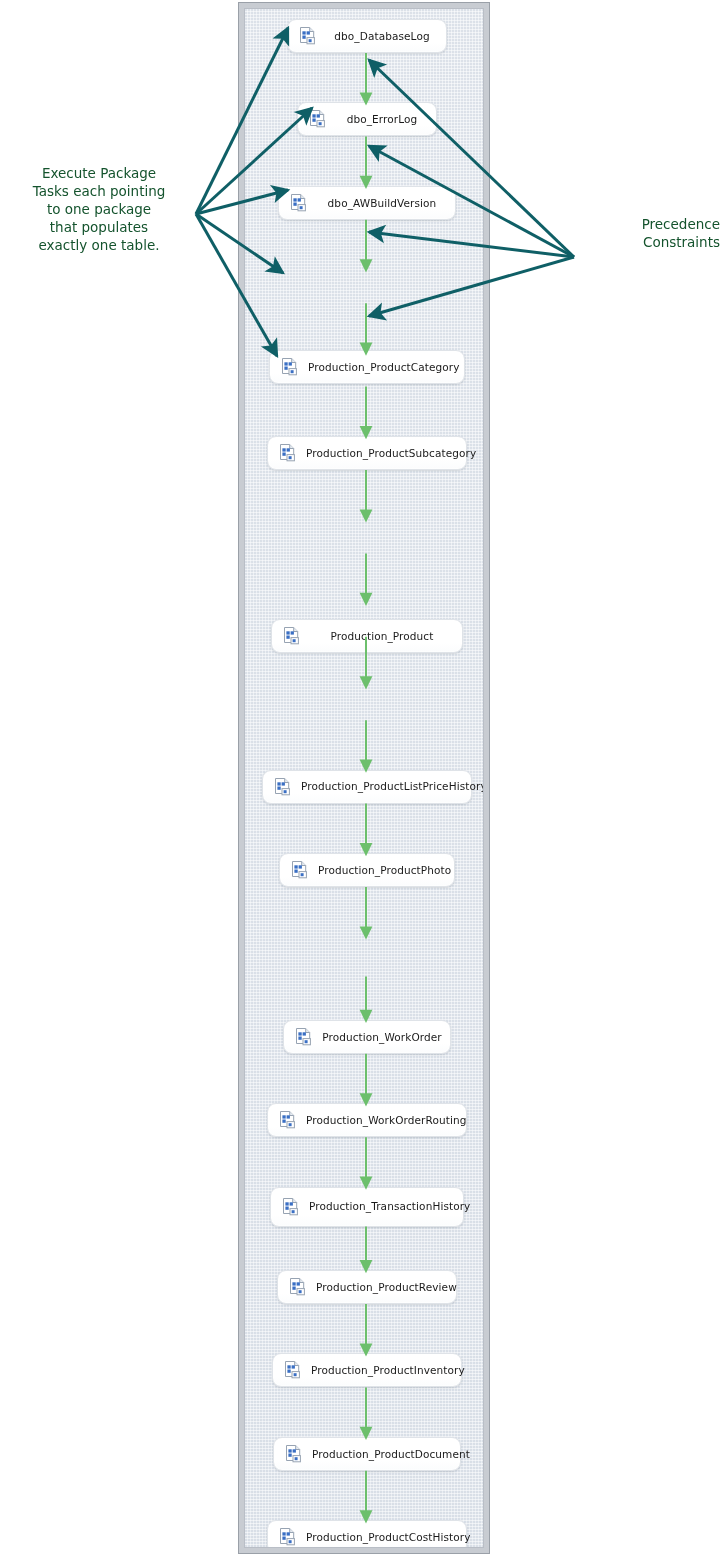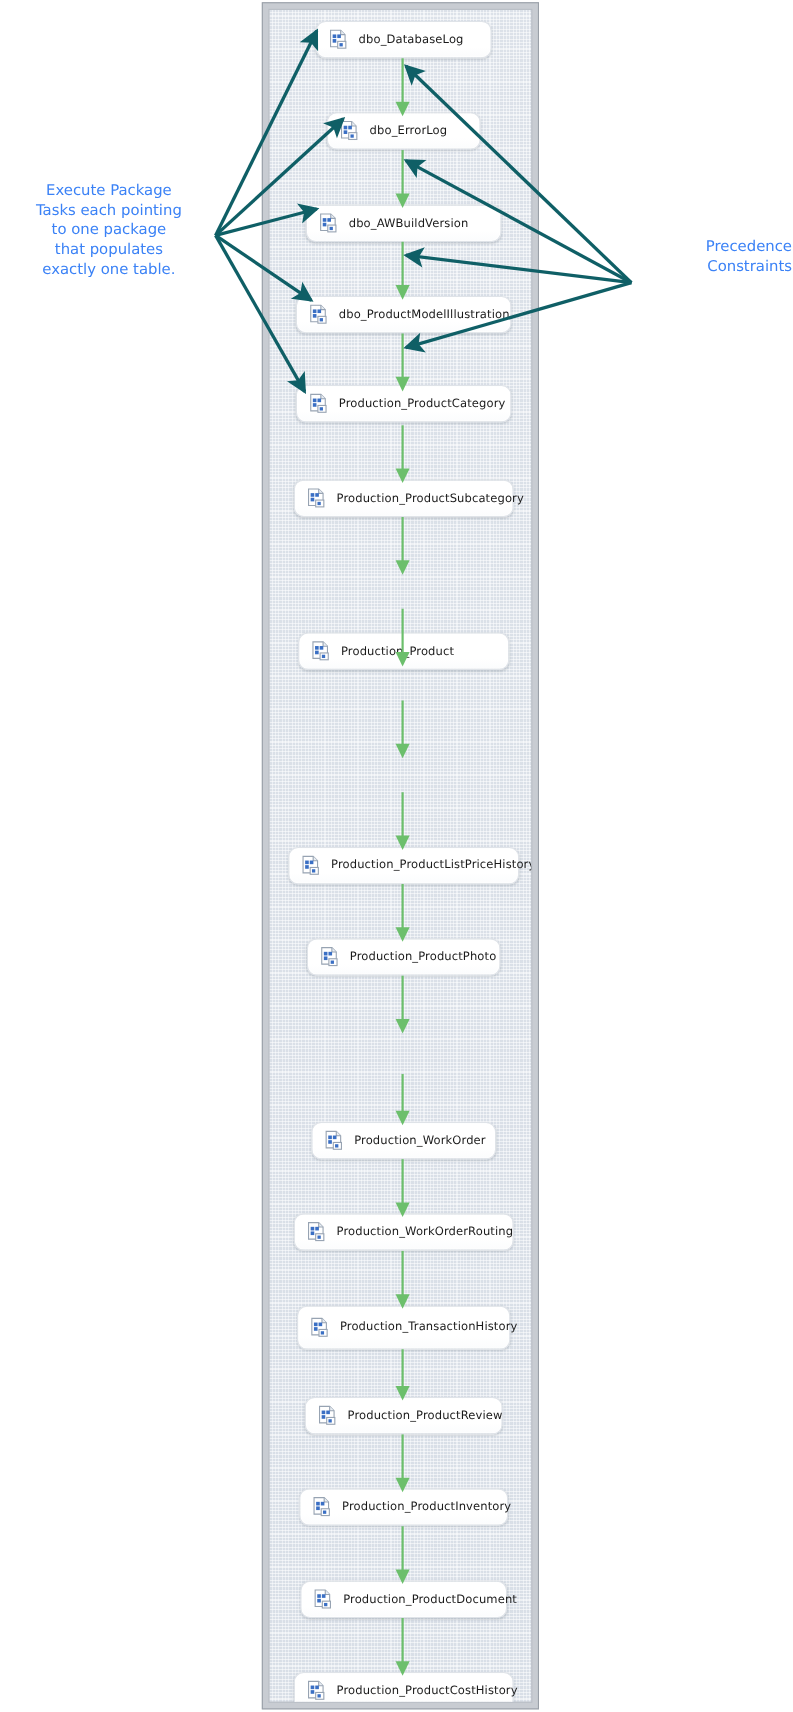--- a/index.html
+++ b/index.html
@@ -35,32 +35,32 @@
     background:linear-gradient(180deg,#ffffff 0%,#ffffff 70%,#fbfcfd 100%);
     border:1px solid #dfe3e8;
     border-radius:9px;
     box-shadow:0 1px 2px rgba(120,128,140,.28), 0 0 0 1px rgba(255,255,255,.6) inset;
     display:flex;align-items:center;
     padding-left:9px;
   }
   .task .tlabel{
     font-size:10.5px;color:#1a1a1a;line-height:12.5px;
     margin-left:7px;margin-right:8px;
-    flex:1;
+    flex:1;text-align:center;
     letter-spacing:.1px;
   }
   .task.two-line .tlabel{text-align:left;}
 
   
   .epi{position:relative;width:22px;height:22px;flex:0 0 22px;}
   .epi svg{display:block;}
 
   
   .annot{
-    position:absolute;color:#3b82f6;font-size:13.5px;line-height:18px;
+    position:absolute;color:#14532d;font-size:13.5px;line-height:18px;
   }
   .annot.left{left:6px;top:164px;width:186px;text-align:center;}
   .annot.right{left:600px;top:215px;width:120px;text-align:right;}
 
   .ov{position:absolute;left:0;top:0;width:721px;height:1556px;pointer-events:none;}
 </style>
 </head>
 <body>
 
 <div id="stage">
@@ -102,34 +102,20 @@
             <path d="M12.7 2.5v4.0h4.0" fill="#e8edf3" stroke="#97a3b2" stroke-width="1"></path>
             <rect x="5.4" y="6.3" width="3.3" height="3.3" fill="#3a6fc4"></rect>
             <rect x="9.6" y="6.3" width="3.3" height="3.3" fill="#3a6fc4"></rect>
             <rect x="5.4" y="10.5" width="3.3" height="3.3" fill="#3a6fc4"></rect>
             <rect x="10.0" y="12.6" width="7.4" height="6.2" fill="#ffffff" stroke="#97a3b2" stroke-width="1"></rect>
             <rect x="11.6" y="14.2" width="3.0" height="3.0" fill="#3a6fc4"></rect>
           </svg>
         </span>
         <span class="tlabel">dbo_AWBuildVersion</span>
       </div>
-      <div class="task" style="left: 24px; top: 260.2px; width: 196px; height: 34px;">
-        <span class="epi">
-          <svg width="22" height="22" viewBox="0 0 22 22">
-            <path d="M3.5 2.5h9.2l4.0 4.0v11.0h-13.2z" fill="#ffffff" stroke="#97a3b2" stroke-width="1"></path>
-            <path d="M12.7 2.5v4.0h4.0" fill="#e8edf3" stroke="#97a3b2" stroke-width="1"></path>
-            <rect x="5.4" y="6.3" width="3.3" height="3.3" fill="#3a6fc4"></rect>
-            <rect x="9.6" y="6.3" width="3.3" height="3.3" fill="#3a6fc4"></rect>
-            <rect x="5.4" y="10.5" width="3.3" height="3.3" fill="#3a6fc4"></rect>
-            <rect x="10.0" y="12.6" width="7.4" height="6.2" fill="#ffffff" stroke="#97a3b2" stroke-width="1"></rect>
-            <rect x="11.6" y="14.2" width="3.0" height="3.0" fill="#3a6fc4"></rect>
-          </svg>
-        </span>
-        <span class="tlabel">dbo_ProductModelIllustration</span>
-      </div>
       <div class="task" style="left: 24px; top: 341px; width: 196px; height: 34px;">
         <span class="epi">
           <svg width="22" height="22" viewBox="0 0 22 22">
             <path d="M3.5 2.5h9.2l4.0 4.0v11.0h-13.2z" fill="#ffffff" stroke="#97a3b2" stroke-width="1"></path>
             <path d="M12.7 2.5v4.0h4.0" fill="#e8edf3" stroke="#97a3b2" stroke-width="1"></path>
             <rect x="5.4" y="6.3" width="3.3" height="3.3" fill="#3a6fc4"></rect>
             <rect x="9.6" y="6.3" width="3.3" height="3.3" fill="#3a6fc4"></rect>
             <rect x="5.4" y="10.5" width="3.3" height="3.3" fill="#3a6fc4"></rect>
             <rect x="10.0" y="12.6" width="7.4" height="6.2" fill="#ffffff" stroke="#97a3b2" stroke-width="1"></rect>
             <rect x="11.6" y="14.2" width="3.0" height="3.0" fill="#3a6fc4"></rect>
@@ -144,21 +130,21 @@
             <path d="M12.7 2.5v4.0h4.0" fill="#e8edf3" stroke="#97a3b2" stroke-width="1"></path>
             <rect x="5.4" y="6.3" width="3.3" height="3.3" fill="#3a6fc4"></rect>
             <rect x="9.6" y="6.3" width="3.3" height="3.3" fill="#3a6fc4"></rect>
             <rect x="5.4" y="10.5" width="3.3" height="3.3" fill="#3a6fc4"></rect>
             <rect x="10.0" y="12.6" width="7.4" height="6.2" fill="#ffffff" stroke="#97a3b2" stroke-width="1"></rect>
             <rect x="11.6" y="14.2" width="3.0" height="3.0" fill="#3a6fc4"></rect>
           </svg>
         </span>
         <span class="tlabel">Production_ProductSubcategory</span>
       </div>
-      <div class="task" style="left: 26px; top: 566px; width: 192px; height: 34px;">
+      <div class="task" style="left: 26px; top: 610px; width: 192px; height: 34px;">
         <span class="epi">
           <svg width="22" height="22" viewBox="0 0 22 22">
             <path d="M3.5 2.5h9.2l4.0 4.0v11.0h-13.2z" fill="#ffffff" stroke="#97a3b2" stroke-width="1"></path>
             <path d="M12.7 2.5v4.0h4.0" fill="#e8edf3" stroke="#97a3b2" stroke-width="1"></path>
             <rect x="5.4" y="6.3" width="3.3" height="3.3" fill="#3a6fc4"></rect>
             <rect x="9.6" y="6.3" width="3.3" height="3.3" fill="#3a6fc4"></rect>
             <rect x="5.4" y="10.5" width="3.3" height="3.3" fill="#3a6fc4"></rect>
             <rect x="10.0" y="12.6" width="7.4" height="6.2" fill="#ffffff" stroke="#97a3b2" stroke-width="1"></rect>
             <rect x="11.6" y="14.2" width="3.0" height="3.0" fill="#3a6fc4"></rect>
           </svg>

